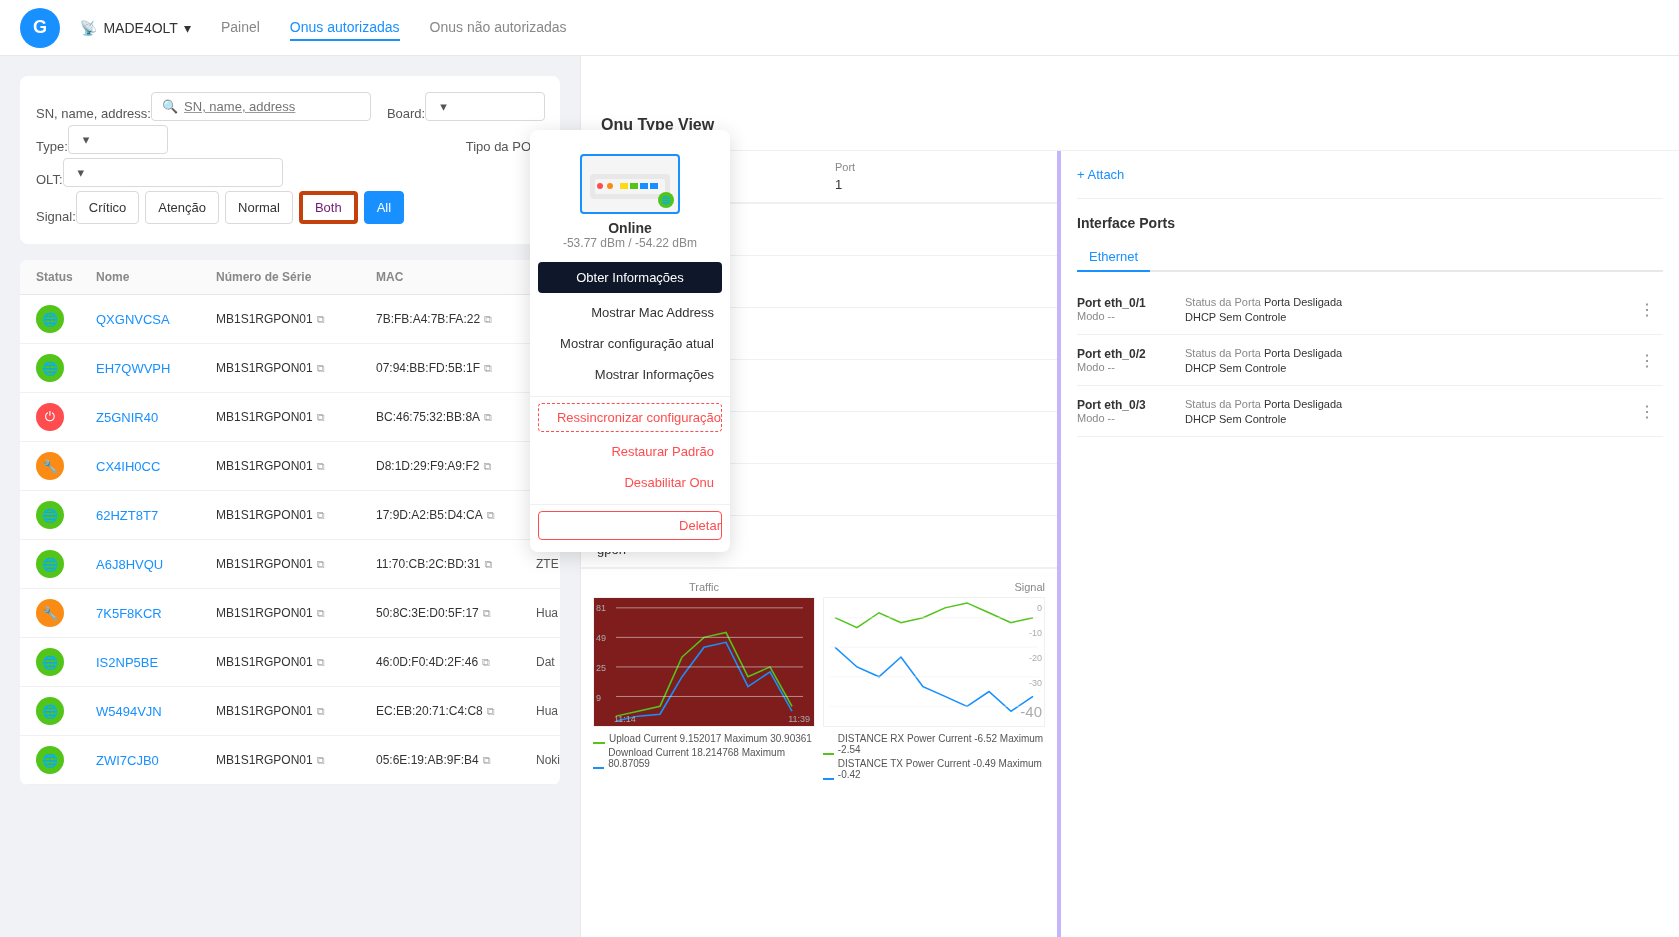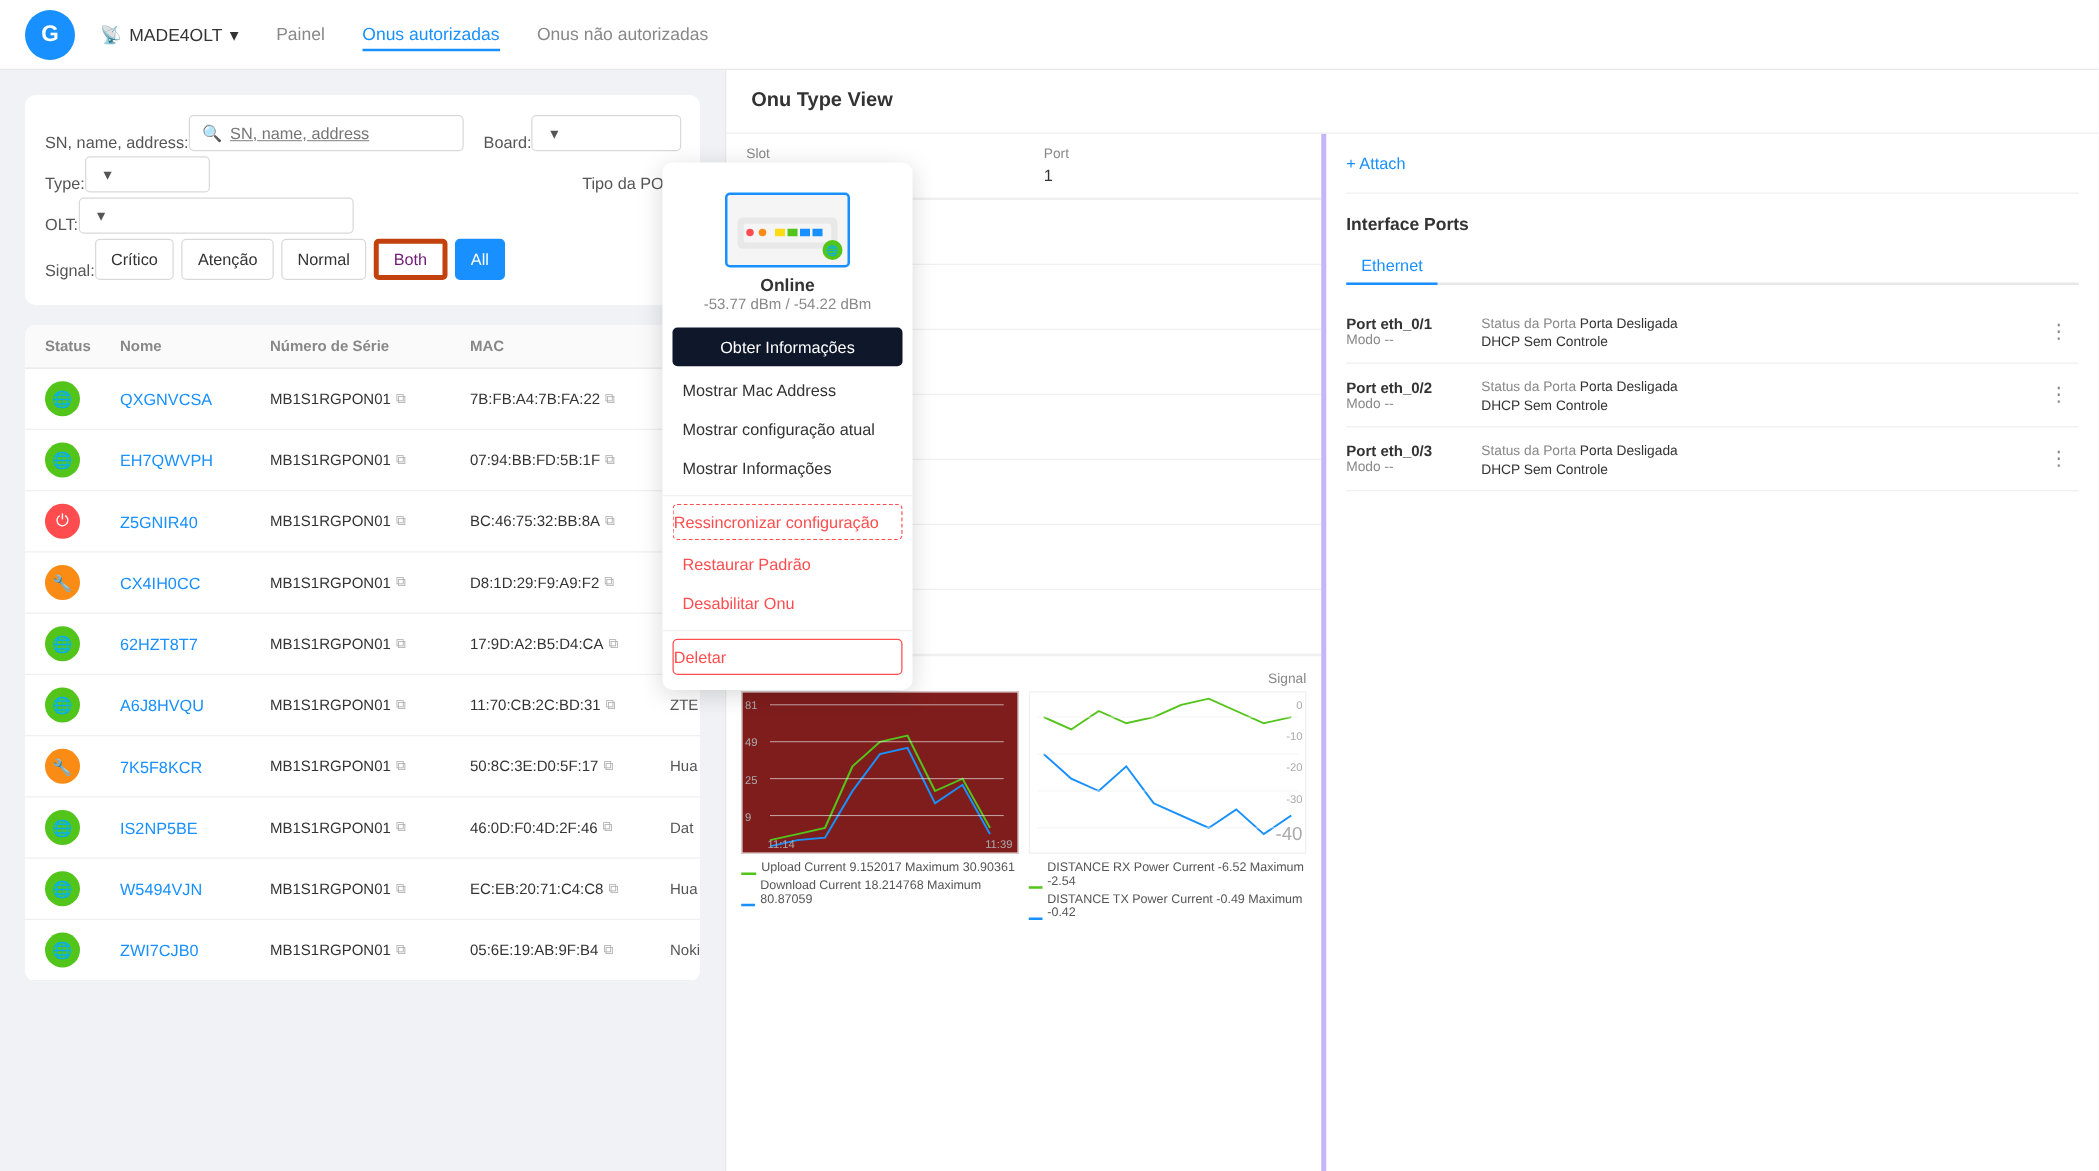--- a/index.html
+++ b/index.html
@@ -52,21 +52,21 @@
       position: fixed; top: 130px; left: 530px; background: #fff; border-radius: 8px;
       box-shadow: 0 4px 20px rgba(0,0,0,0.15); z-index: 100; width: 200px; padding: 8px 0;
     }
     .device-preview { display: flex; flex-direction: column; align-items: center; padding: 16px 8px 8px; }
     .device-img { width: 100px; height: 60px; background: #f5f5f5; border-radius: 4px; border: 2px solid #1890ff; display: flex; align-items: center; justify-content: center; position: relative; margin-bottom: 6px; }
     .device-status-dot { position: absolute; bottom: 4px; right: 4px; width: 16px; height: 16px; background: #52c41a; border-radius: 50%; display: flex; align-items: center; justify-content: center; }
     .online-label { font-size: 14px; font-weight: 600; color: #333; }
     .signal-text { font-size: 12px; color: #888; }
     .dropdown-divider { height: 1px; background: #f0f0f0; margin: 6px 0; }
     .dropdown-btn-primary { background: #0f172a; color: #fff; border: none; border-radius: 4px; padding: 8px 0; width: calc(100% - 16px); margin: 4px 8px; font-size: 13px; cursor: pointer; }
-    .dropdown-item { padding: 8px 16px; font-size: 13px; color: #333; cursor: pointer; text-align: left; }
+    .dropdown-item { padding: 8px 16px; font-size: 13px; color: #333; cursor: pointer; text-align: right; }
     .dropdown-item.danger { color: #ff4d4f; }
     .dropdown-item.dashed { border: 1px dashed #ff4d4f; border-radius: 4px; margin: 4px 8px; padding: 6px 0; color: #ff4d4f; }
     .dropdown-item.solid-danger { border: 1px solid #ff4d4f; border-radius: 4px; margin: 4px 8px; padding: 6px 0; color: #ff4d4f; }
     .info-field { padding: 10px 16px; border-bottom: 1px solid #f0f0f0; }
     .field-label { font-size: 11px; color: #888; margin-bottom: 4px; }
     .field-value { font-size: 13px; color: #333; }
     .field-value.link { color: #1890ff; }
     .attach-btn { display: flex; align-items: center; gap: 6px; color: #1890ff; cursor: pointer; font-size: 13px; background: none; border: none; }
     .interface-tabs { display: flex; border-bottom: 2px solid #e8e8e8; margin-bottom: 12px; }
     .iface-tab { padding: 6px 12px; cursor: pointer; font-size: 13px; color: #888; }
@@ -343,21 +343,21 @@
     <div class="dropdown-divider"></div>
     <div class="dropdown-item dashed">Ressincronizar configuração</div>
     <div class="dropdown-item danger">Restaurar Padrão</div>
     <div class="dropdown-item danger">Desabilitar Onu</div>
     <div class="dropdown-divider"></div>
     <div class="dropdown-item solid-danger">Deletar</div>
   </div>
 
   <div style="flex:1; display:flex; flex-direction:column; overflow:hidden; background:#fff; border-left:1px solid #e8e8e8;">
     <div style="display:flex; align-items:center; justify-content:space-between; padding:16px 20px; border-bottom:1px solid #f0f0f0;">
-      <span style="font-size:16px; font-weight:600;">Onu Type View</span>
+      <span style="font-size:16px; font-weight:600;margin-top:44px;">Onu Type View</span>
 
     </div>
 
     <div style="display:flex; flex:1; overflow:hidden;">
 
       <div style="width:480px; flex-shrink:0; overflow-y:auto; border-right:4px solid #c4b5fd;">
 
         <div style="display:grid; grid-template-columns:1fr 1fr; border-bottom:1px solid #f0f0f0;">
           <div class="info-field">
             <div class="field-label">Slot</div>

